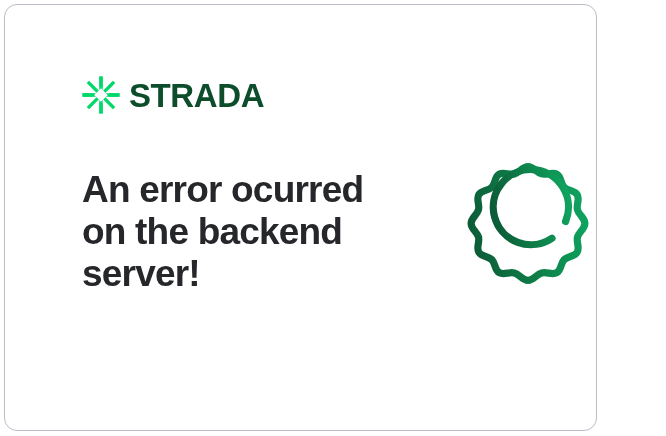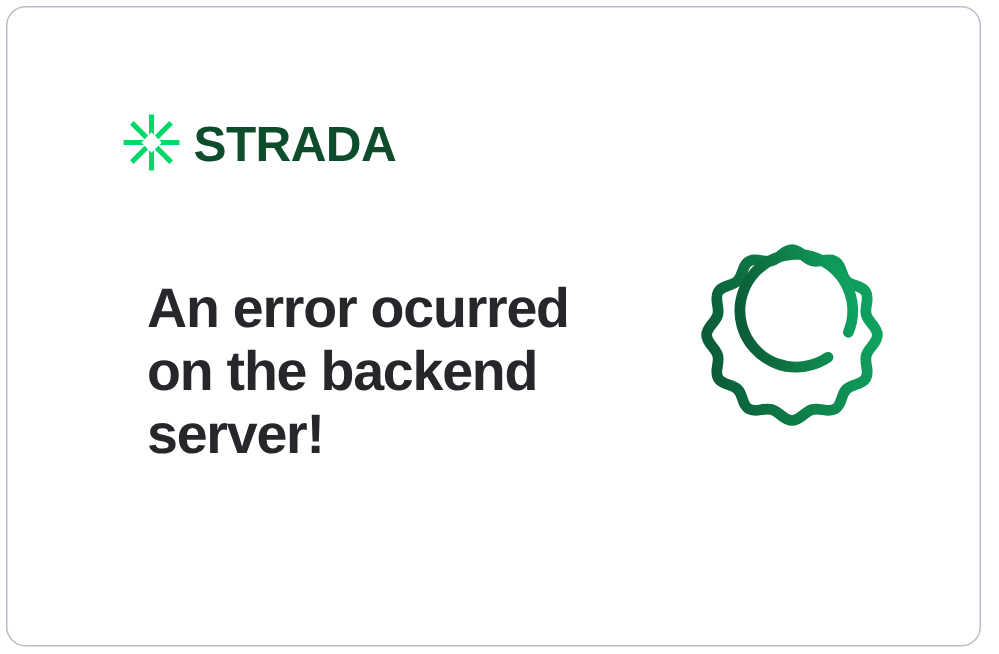--- a/index.html
+++ b/index.html
@@ -21,21 +21,21 @@
     height: 436px;
     background: #ffffff;
     box-sizing: border-box;
   }
 
   
   .card {
     position: absolute;
     left: 4px;
     top: 4px;
-    width: 650px;
+    width: 593px;
     height: 427px;
     box-sizing: border-box;
     background: #ffffff;
     border: 1px solid #b9bdc7;
     border-radius: 13px;
     overflow: hidden;
   }
 
   
   .brand {
@@ -60,21 +60,21 @@
     color: #0d4d2b;
     white-space: nowrap;
   }
 
   
   .headline {
     position: absolute;
     left: 77px;
     top: 164px;
     width: 300px;
-    margin: 16px;
+    margin: 0;
     font-size: 37px;
     line-height: 42px;
     font-weight: 700;
     letter-spacing: -0.8px;
     color: #26272b;
   }
 
   
   .gear {
     position: absolute;

